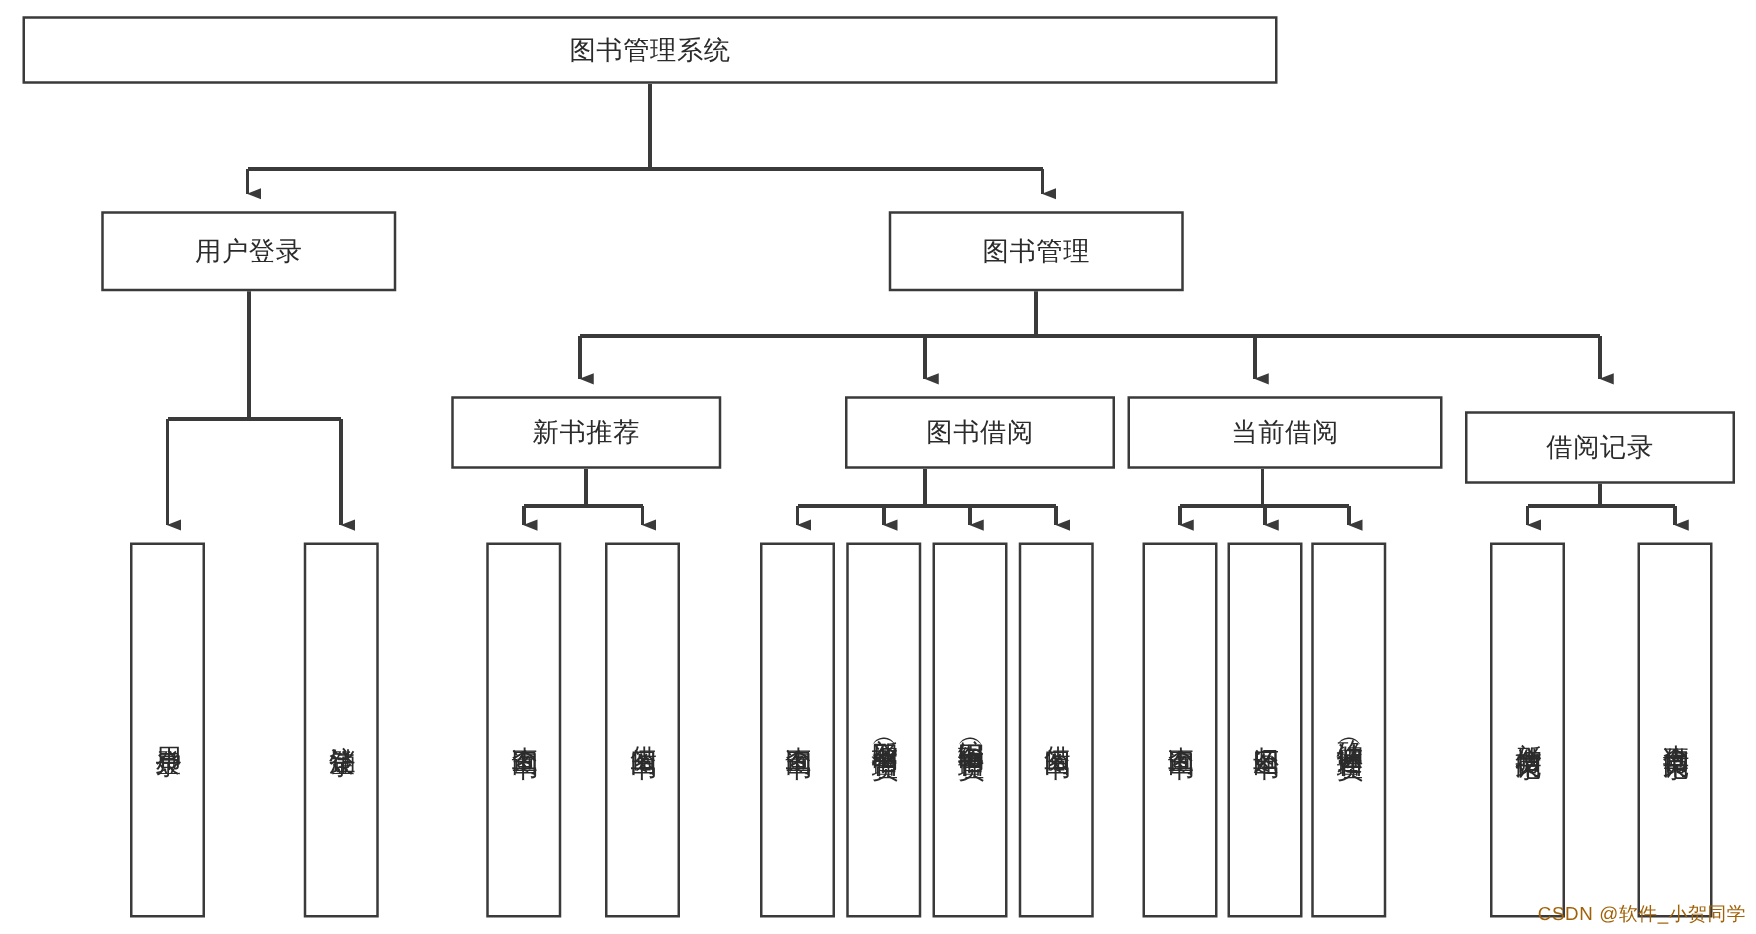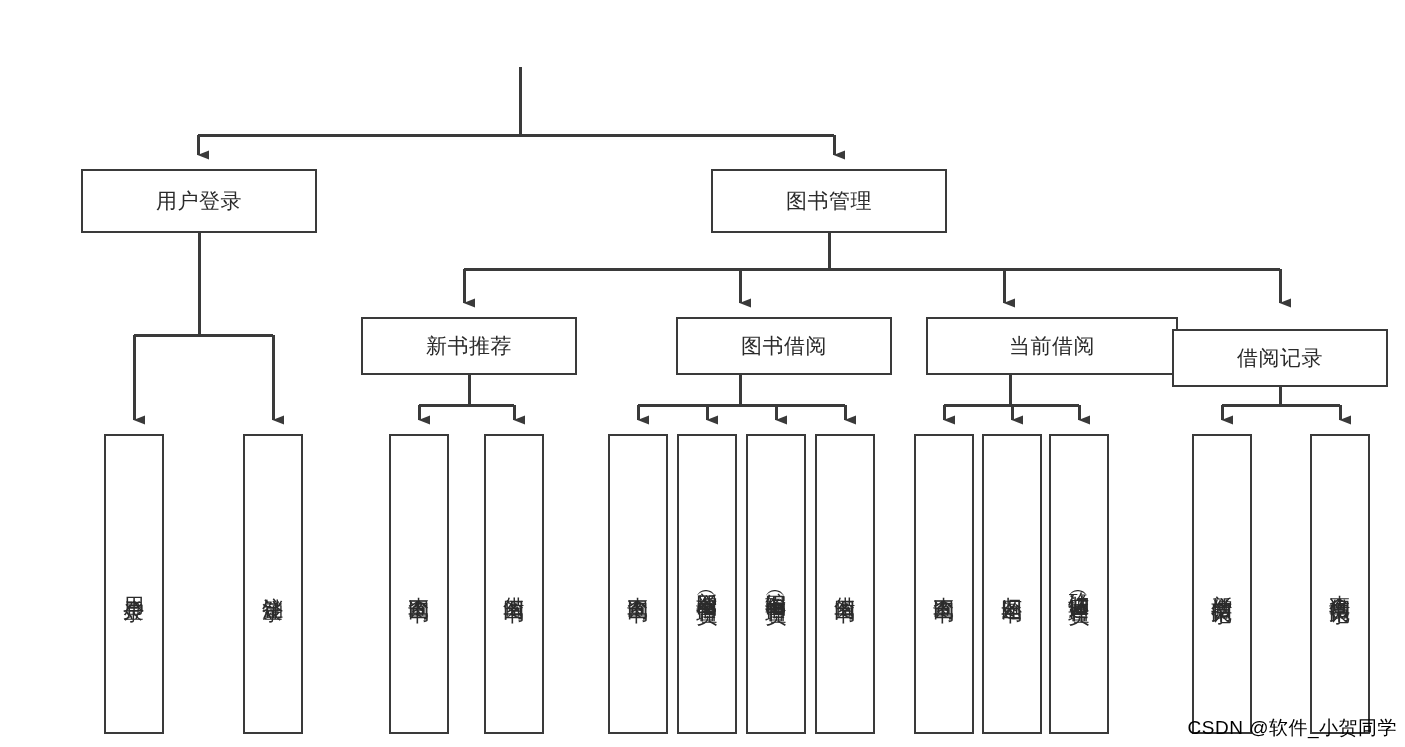--- a/index.html
+++ b/index.html
@@ -49,22 +49,22 @@
     padding: 4px 0;
   }
   .node-v .vtext {
     writing-mode: vertical-rl;
     text-orientation: upright;
   }
   .watermark {
     position: absolute;
     right: 8px;
     bottom: 6px;
-    font-size: 19px;
-    color: #000000;
+    font-size: 15px;
+    color: #a16207;
     white-space: nowrap;
     letter-spacing: 0.5px;
     pointer-events: none;
     text-align: center;
   }
 </style>
 </head>
 <body>
 
 <div id="diagram-root">
@@ -112,35 +112,38 @@
       <path d="M1012,405 L1012,420" marker-end="url(#arrowhead)"></path>
       <path d="M1079,405 L1079,420" marker-end="url(#arrowhead)"></path>
 
       <path d="M1280,375 L1280,405"></path>
       <path d="M1222,405 L1340,405"></path>
       <path d="M1222,405 L1222,420" marker-end="url(#arrowhead)"></path>
       <path d="M1340,405 L1340,420" marker-end="url(#arrowhead)"></path>
     </g>
   </svg>
 
+  <div class="node-box node-h" style="left:18px; top:13px; width:1004px; height:54px;">
+    <span>图书管理系统</span>
+  </div>
 
   <div class="node-box node-h" style="left:81px; top:169px; width:236px; height:64px;">
     <span>用户登录</span>
   </div>
   <div class="node-box node-h" style="left:361px; top:317px; width:216px; height:58px;">
     <span>新书推荐</span>
   </div>
 
   <div class="node-box node-h" style="left:711px; top:169px; width:236px; height:64px;">
     <span>图书管理</span>
   </div>
   <div class="node-box node-h" style="left:632px; top:317px; width:216px; height:58px;margin-left:44px;">
     <span>图书借阅</span>
   </div>
-  <div class="node-box node-h" style="left:902px; top:317px; width:252px; height:58px;margin-left:24px;">
+  <div class="node-box node-h" style="left:902px; top:317px; width:252px; height:58px;">
     <span>当前借阅</span>
   </div>
   <div class="node-box node-h" style="left:1172px; top:329px; width:216px; height:58px;">
     <span>借阅记录</span>
   </div>
 
   <div class="node-box node-v" style="left:104px; top:434px; width:60px; height:300px;">
     <span class="vtext">用户登录</span>
   </div>
   <div class="node-box node-v" style="left:243px; top:434px; width:60px; height:300px;">

